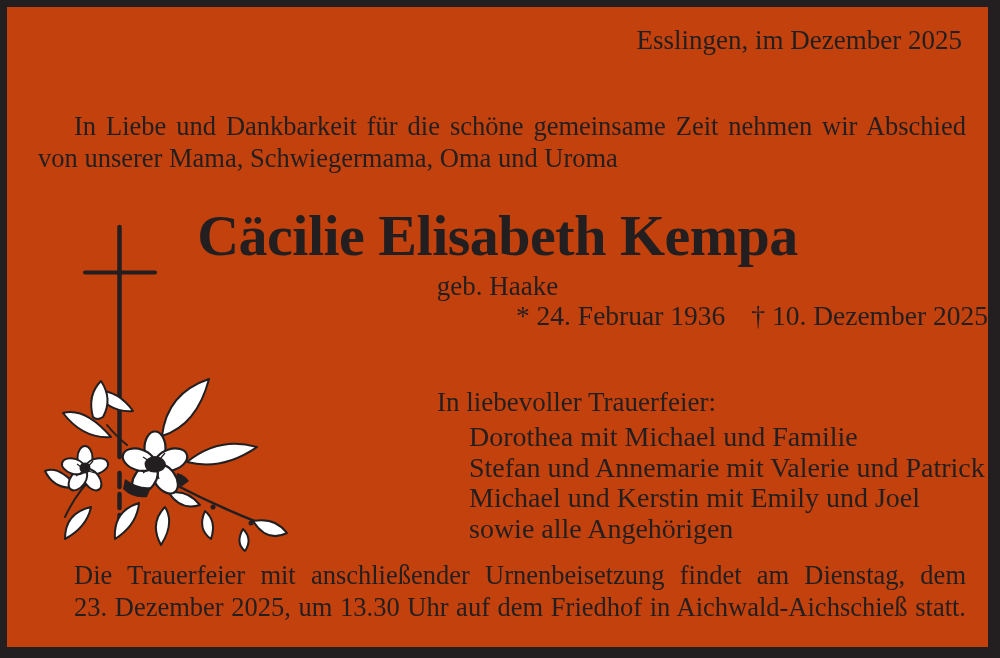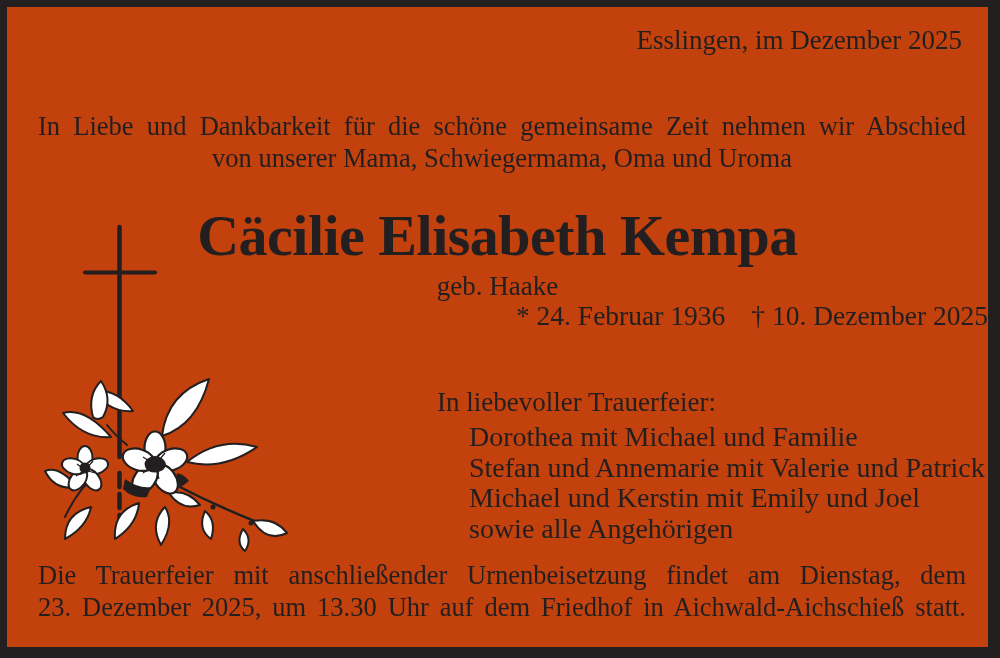--- a/index.html
+++ b/index.html
@@ -34,23 +34,24 @@
   .intro {
     top: 103px;
     left: 31px;
     width: 928px;
     font-size: 26.5px;
     line-height: 32px;
   }
   .line-just {
     text-align: justify;
     text-align-last: justify;
+    margin-left: 36px;
   }
   .line-left {
-    text-align: center;
+    text-align: left;
   }
 
   .name {
     top: 198px;
     left: 0;
     width: 100%;
     text-align: center;
     font-size: 58px;
     line-height: 62px;
     font-weight: 700;

